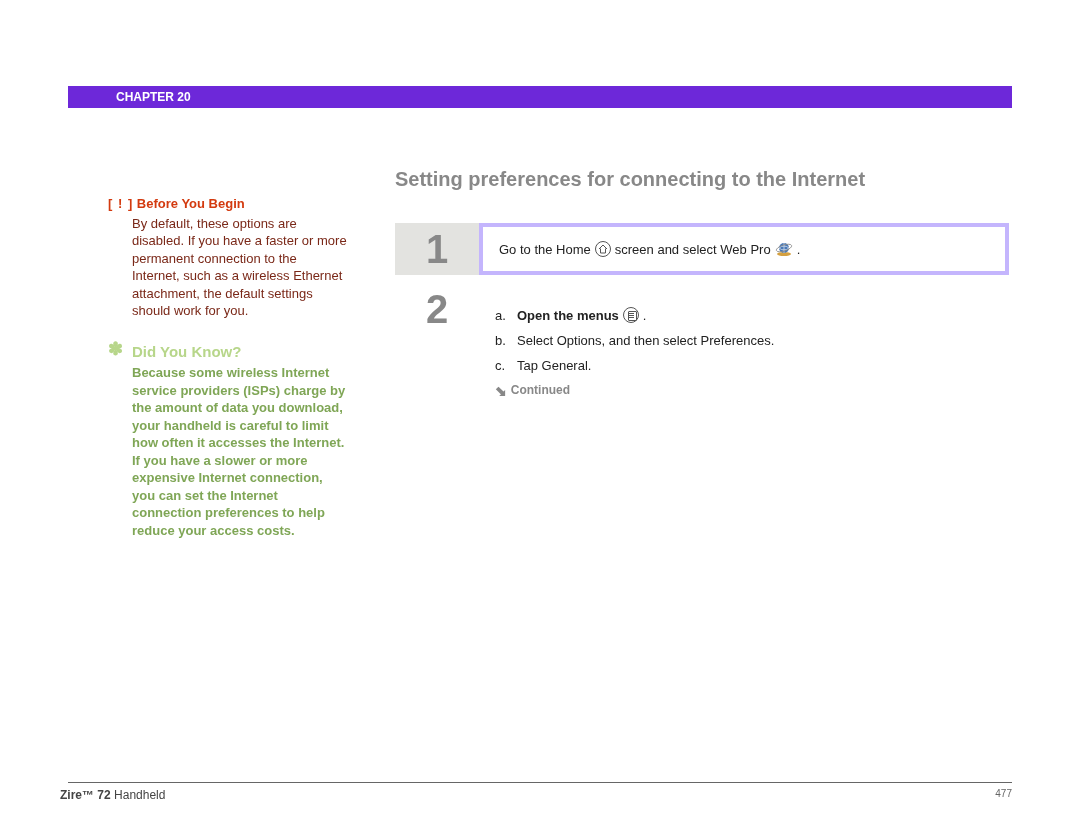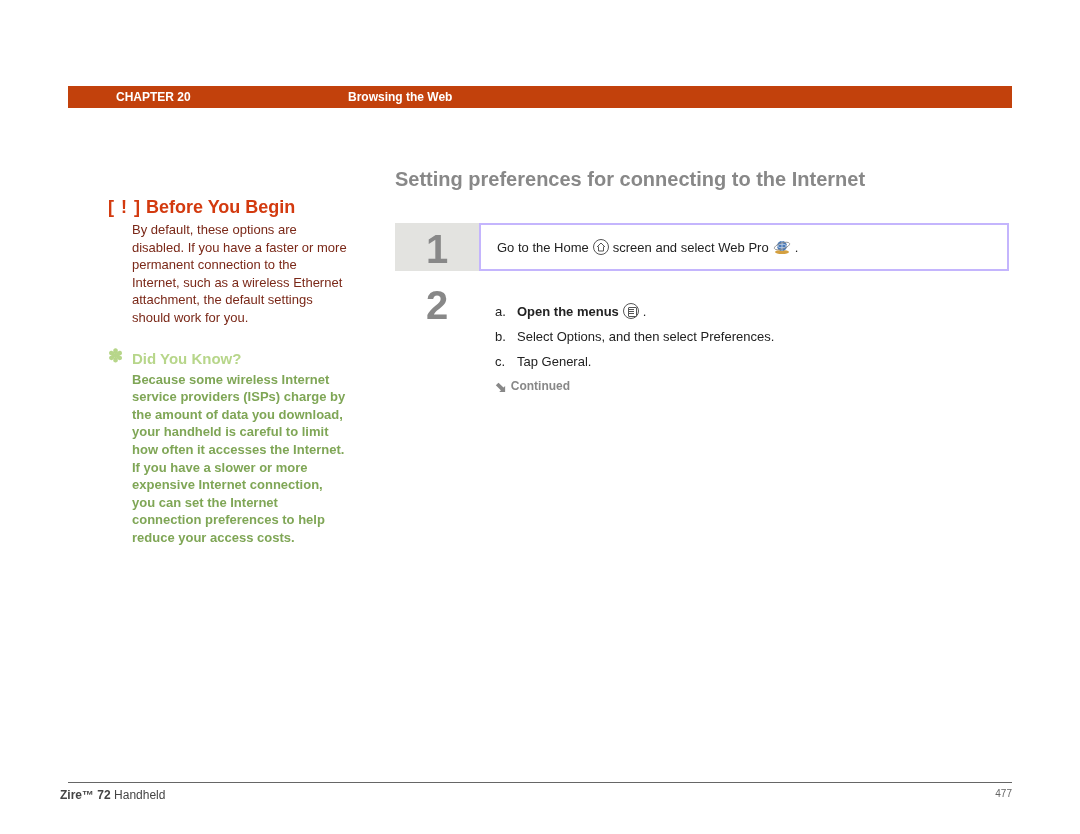--- a/index.html
+++ b/index.html
@@ -9,21 +9,21 @@
     background: #fff;
     font-family: Arial, Helvetica, sans-serif;
     position: relative;
   }
   .header-bar {
     position: absolute;
     top: 86px;
     left: 68px;
     right: 68px;
     height: 22px;
-    background: #c2410c;
+    background: #6d28d9;
     display: flex;
     align-items: center;
     color: #fff;
     font-size: 12px;
     font-weight: bold;
   }
   .chapter-label {
     padding-left: 48px;
     width: 280px;
   }
@@ -53,21 +53,21 @@
     position: absolute;
     left: 108px;
     top: 195px;
     width: 240px;
     font-size: 13px;
     line-height: 1.35;
   }
   .before-begin-heading {
     color: #d33a0f;
     font-weight: bold;
-    font-size: 18px;
+    font-size: 13px;
     margin-bottom: 2px;
   }
   .before-begin-heading .brackets {
     font-weight: bold;
     letter-spacing: 1px;
   }
   .before-begin-body {
     color: #7a2818;
     margin-left: 24px;
     margin-bottom: 7px;
@@ -124,21 +124,21 @@
   }
   .step-num-col.no-bg { background: transparent; }
   .step-num {
     font-size: 40px;
     font-weight: bold;
     color: #888;
     line-height: 1;
   }
   .step-body {
     flex: 1;
-    border: 2px solid #c4b5fd;
+    border: 4px solid #c4b5fd;
     padding: 14px 16px 14px 16px;
     font-size: 13px;
     color: #222;
   }
   .step-body.no-border { border: none; padding-left: 16px; }
   .step1-line {
     display: flex;
     align-items: center;
     gap: 4px;
     flex-wrap: wrap;
@@ -208,21 +208,20 @@
     font-size: 14px;
     line-height: 1;
     transform: translateY(1px);
   }
 </style>
 </head>
 <body>
 
 <div class="header-bar">
   <div class="chapter-label">CHAPTER 20</div>
-  <div class="chapter-title">Browsing the Web</div>
 </div>
 
 <div class="sidebar">
   <div>
     <div class="before-begin-heading">
       <span class="brackets">[ ! ]</span>
       <span>Before You Begin</span>
     </div>
     <div class="before-begin-body">By default, these options are disabled. If you have a faster or more permanent connection to the Internet, such as a wireless Ethernet attachment, the default settings should work for you.</div>
   </div>

